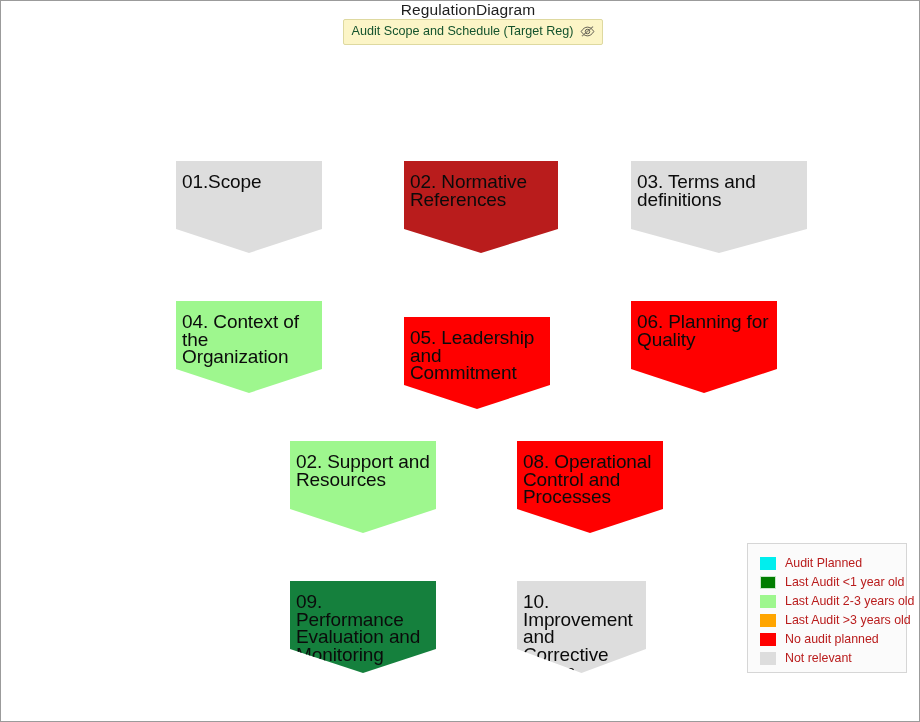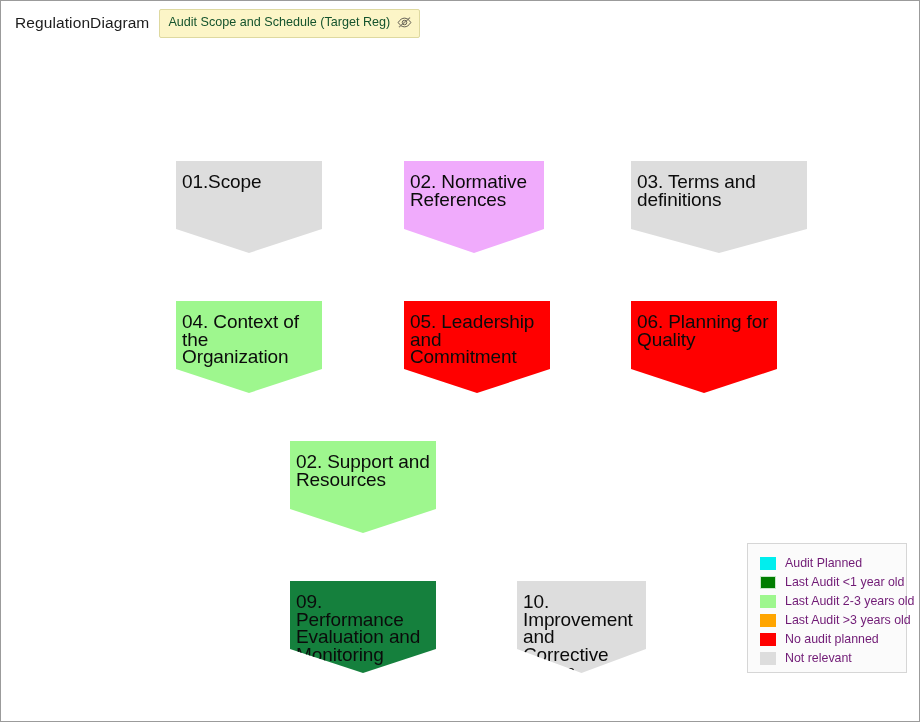--- a/index.html
+++ b/index.html
@@ -26,20 +26,21 @@
   #header {
     position: absolute;
     left: 0;
     top: 0;
     width: 920px;
     height: 44px;
     display: flex;
     align-items: center;
     padding-left: 14px;
     box-sizing: border-box;
+    flex-direction: column;
   }
   #diagram-title {
     font-size: 15.5px;
     color: #1d1d1d;
     letter-spacing: 0.1px;
     white-space: nowrap;
   }
   #scope-tag {
     margin-left: 10px;
     display: inline-flex;
@@ -112,21 +113,21 @@
   }
   .legend-swatch {
     width: 16px;
     height: 13px;
     flex: 0 0 auto;
     margin-right: 9px;
     box-sizing: border-box;
   }
   .legend-text {
     font-size: 12.4px;
-    color: #701a75;
+    color: #b91c1c;
     white-space: nowrap;
     line-height: 1;
   }
 </style>
 </head>
 <body>
 
 <div id="app">
 
   <div id="header">
@@ -143,37 +144,40 @@
         </svg>
       </span>
     </span>
   </div>
 
   <div id="canvas">
 
   <div class="node" style="left: 175px; top: 116px; width: 146px; height: 92px; background: rgb(221, 221, 221);">
         <div class="node-label">01.Scope</div>
       </div>
-      <div class="node" style="left: 403px; top: 116px; width: 140px; height: 92px; background: #f0abfc;">
+      <div class="node" style="left: 403px; top: 116px; width: 154px; height: 92px; background: #b91c1c;">
         <div class="node-label">02. Normative References</div>
       </div>
       <div class="node" style="left: 630px; top: 116px; width: 176px; height: 92px; background: rgb(221, 221, 221);">
         <div class="node-label">03. Terms and definitions</div>
       </div>
       <div class="node" style="left: 175px; top: 256px; width: 146px; height: 92px; background: rgb(158, 247, 142);">
         <div class="node-label">04. Context of the Organization</div>
       </div>
-      <div class="node" style="left: 403px; top: 256px; width: 146px; height: 92px; background: rgb(255, 0, 0);">
+      <div class="node" style="left: 403px; top: 272px; width: 146px; height: 92px; background: rgb(255, 0, 0);">
         <div class="node-label">05. Leadership and Commitment</div>
       </div>
       <div class="node" style="left: 630px; top: 256px; width: 146px; height: 92px; background: rgb(255, 0, 0);">
         <div class="node-label">06. Planning for Quality</div>
       </div>
       <div class="node" style="left: 289px; top: 396px; width: 146px; height: 92px; background: rgb(158, 247, 142);">
         <div class="node-label">02. Support and Resources</div>
+      </div>
+      <div class="node" style="left: 516px; top: 396px; width: 146px; height: 92px; background: rgb(255, 0, 0);">
+        <div class="node-label">08. Operational Control and Processes</div>
       </div>
       <div class="node" style="left: 289px; top: 536px; width: 146px; height: 92px; background: #15803d;">
         <div class="node-label">09. Performance Evaluation and Monitoring</div>
       </div>
       <div class="node" style="left: 516px; top: 536px; width: 129px; height: 92px; background: rgb(221, 221, 221);">
         <div class="node-label">10. Improvement and Corrective Action</div>
       </div>
     </div>
 
   <div id="legend" style="left: 746px; top: 542px; width: 160px; height: 130px;">

